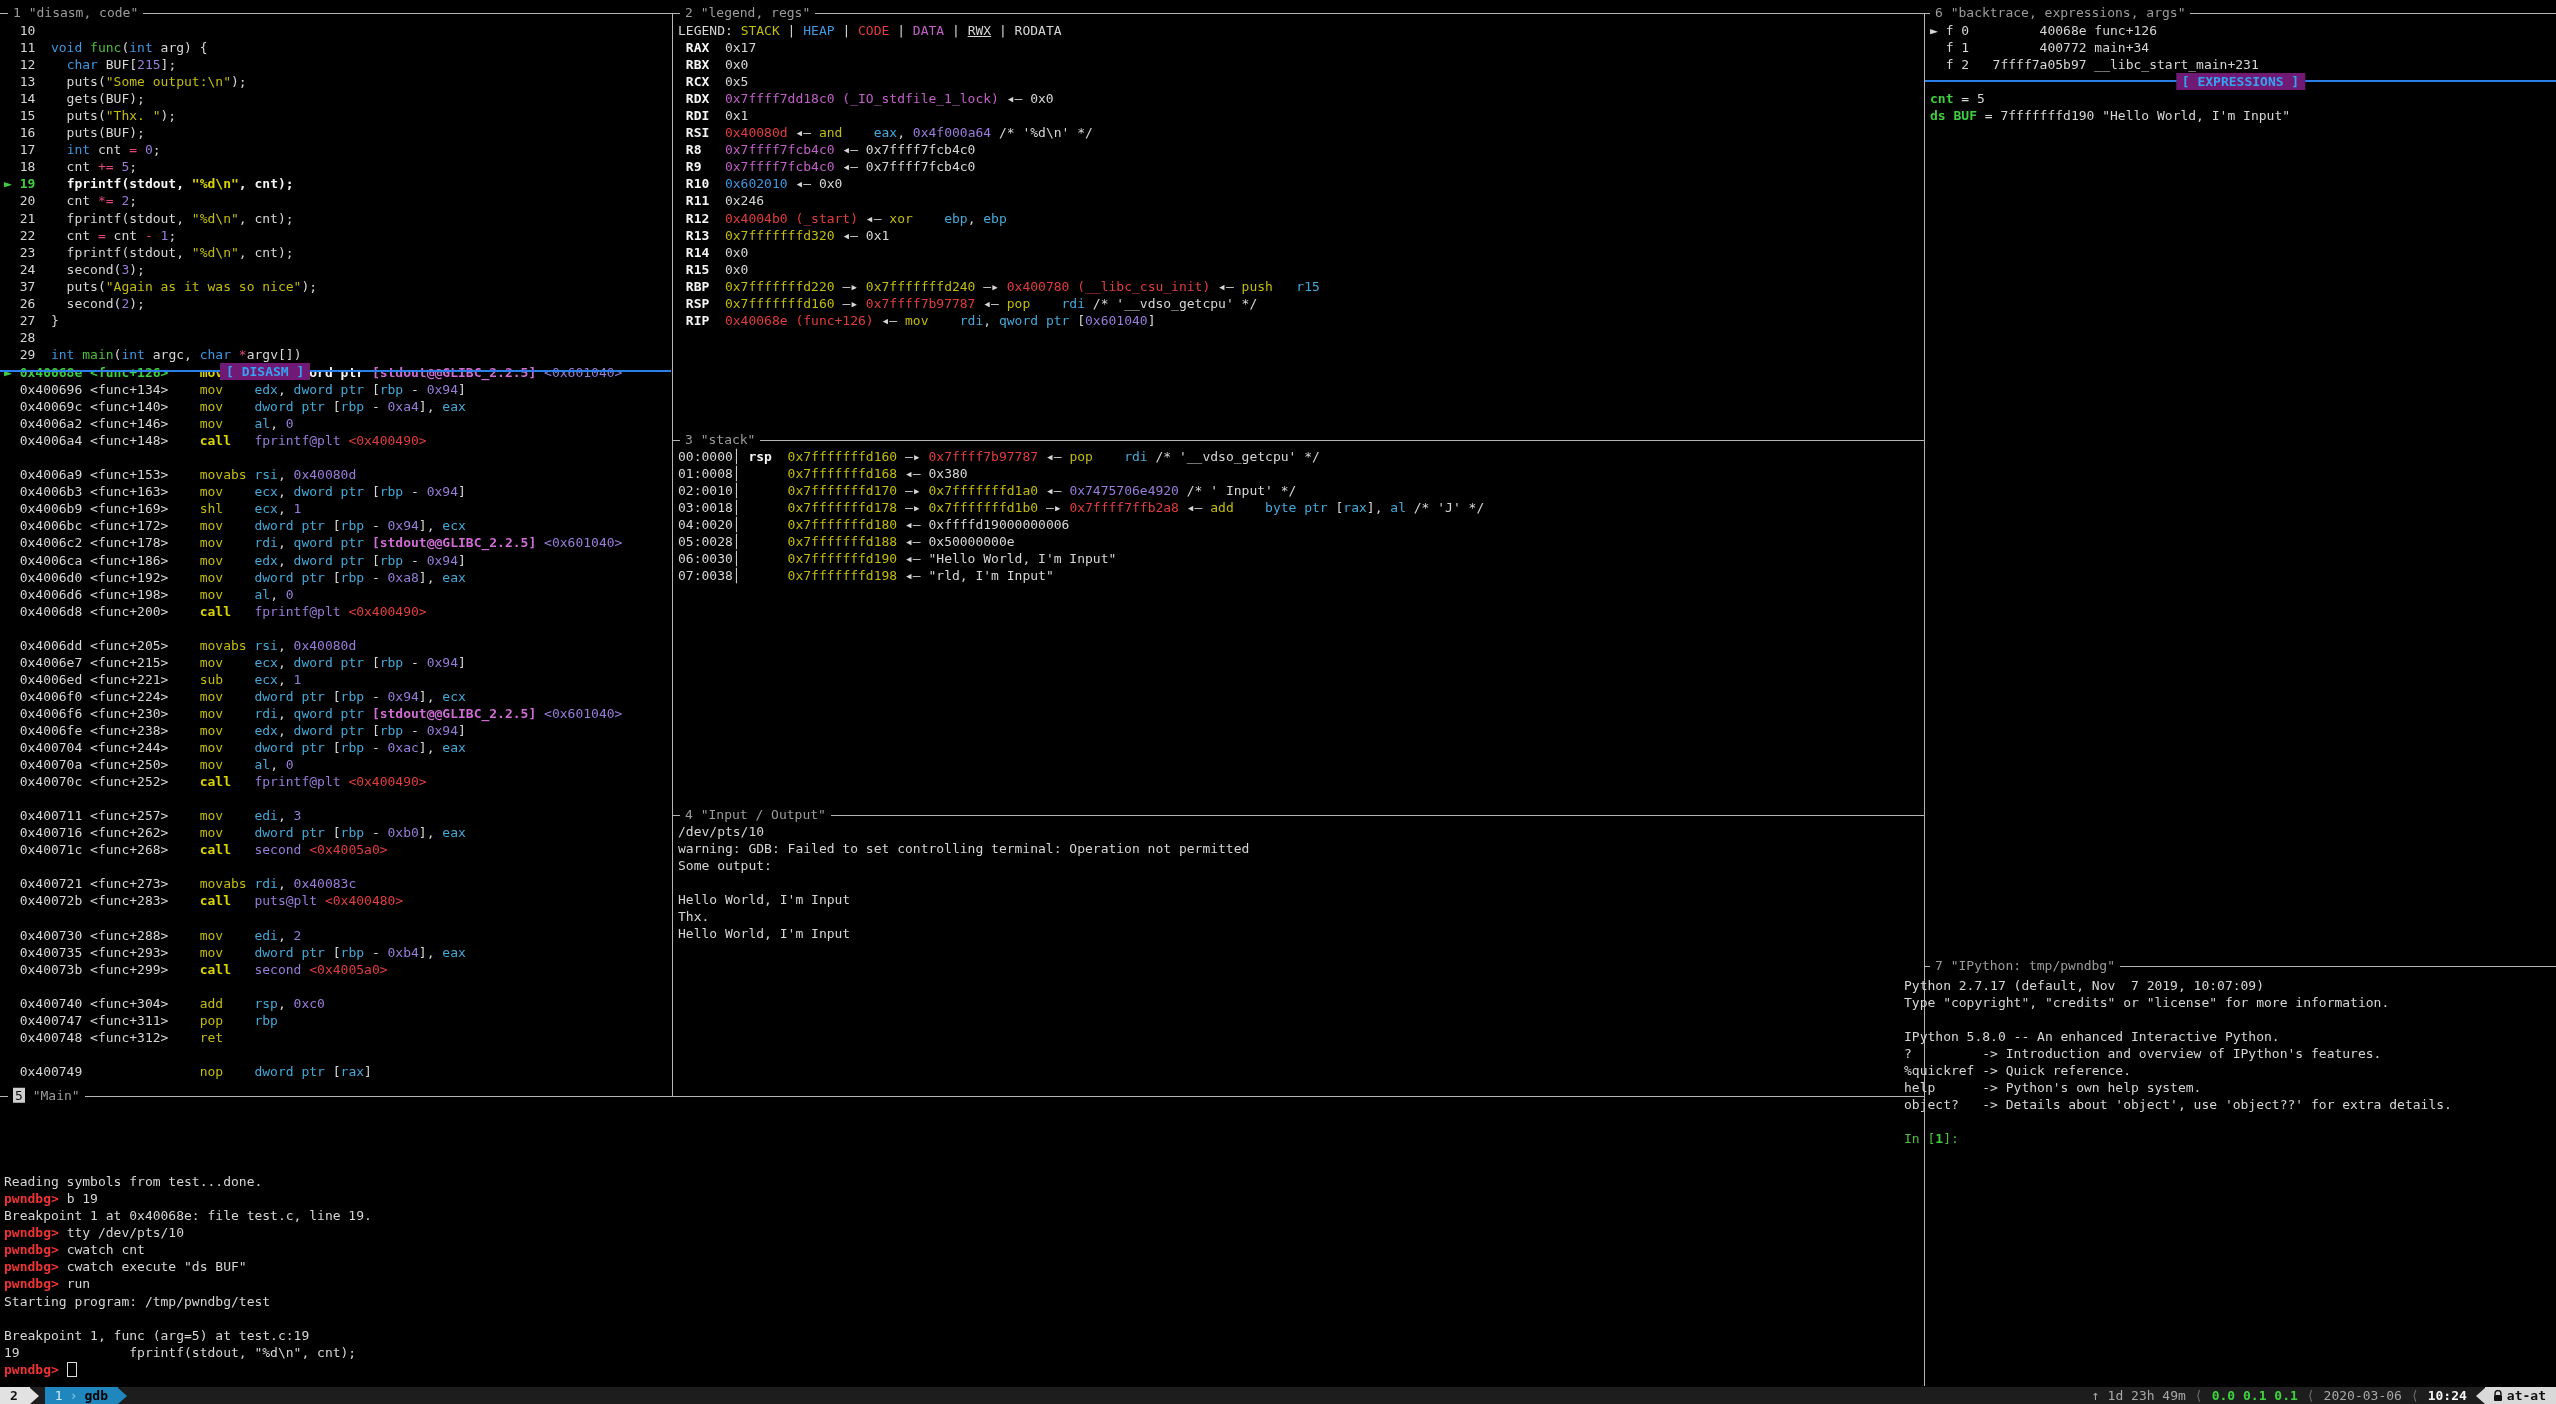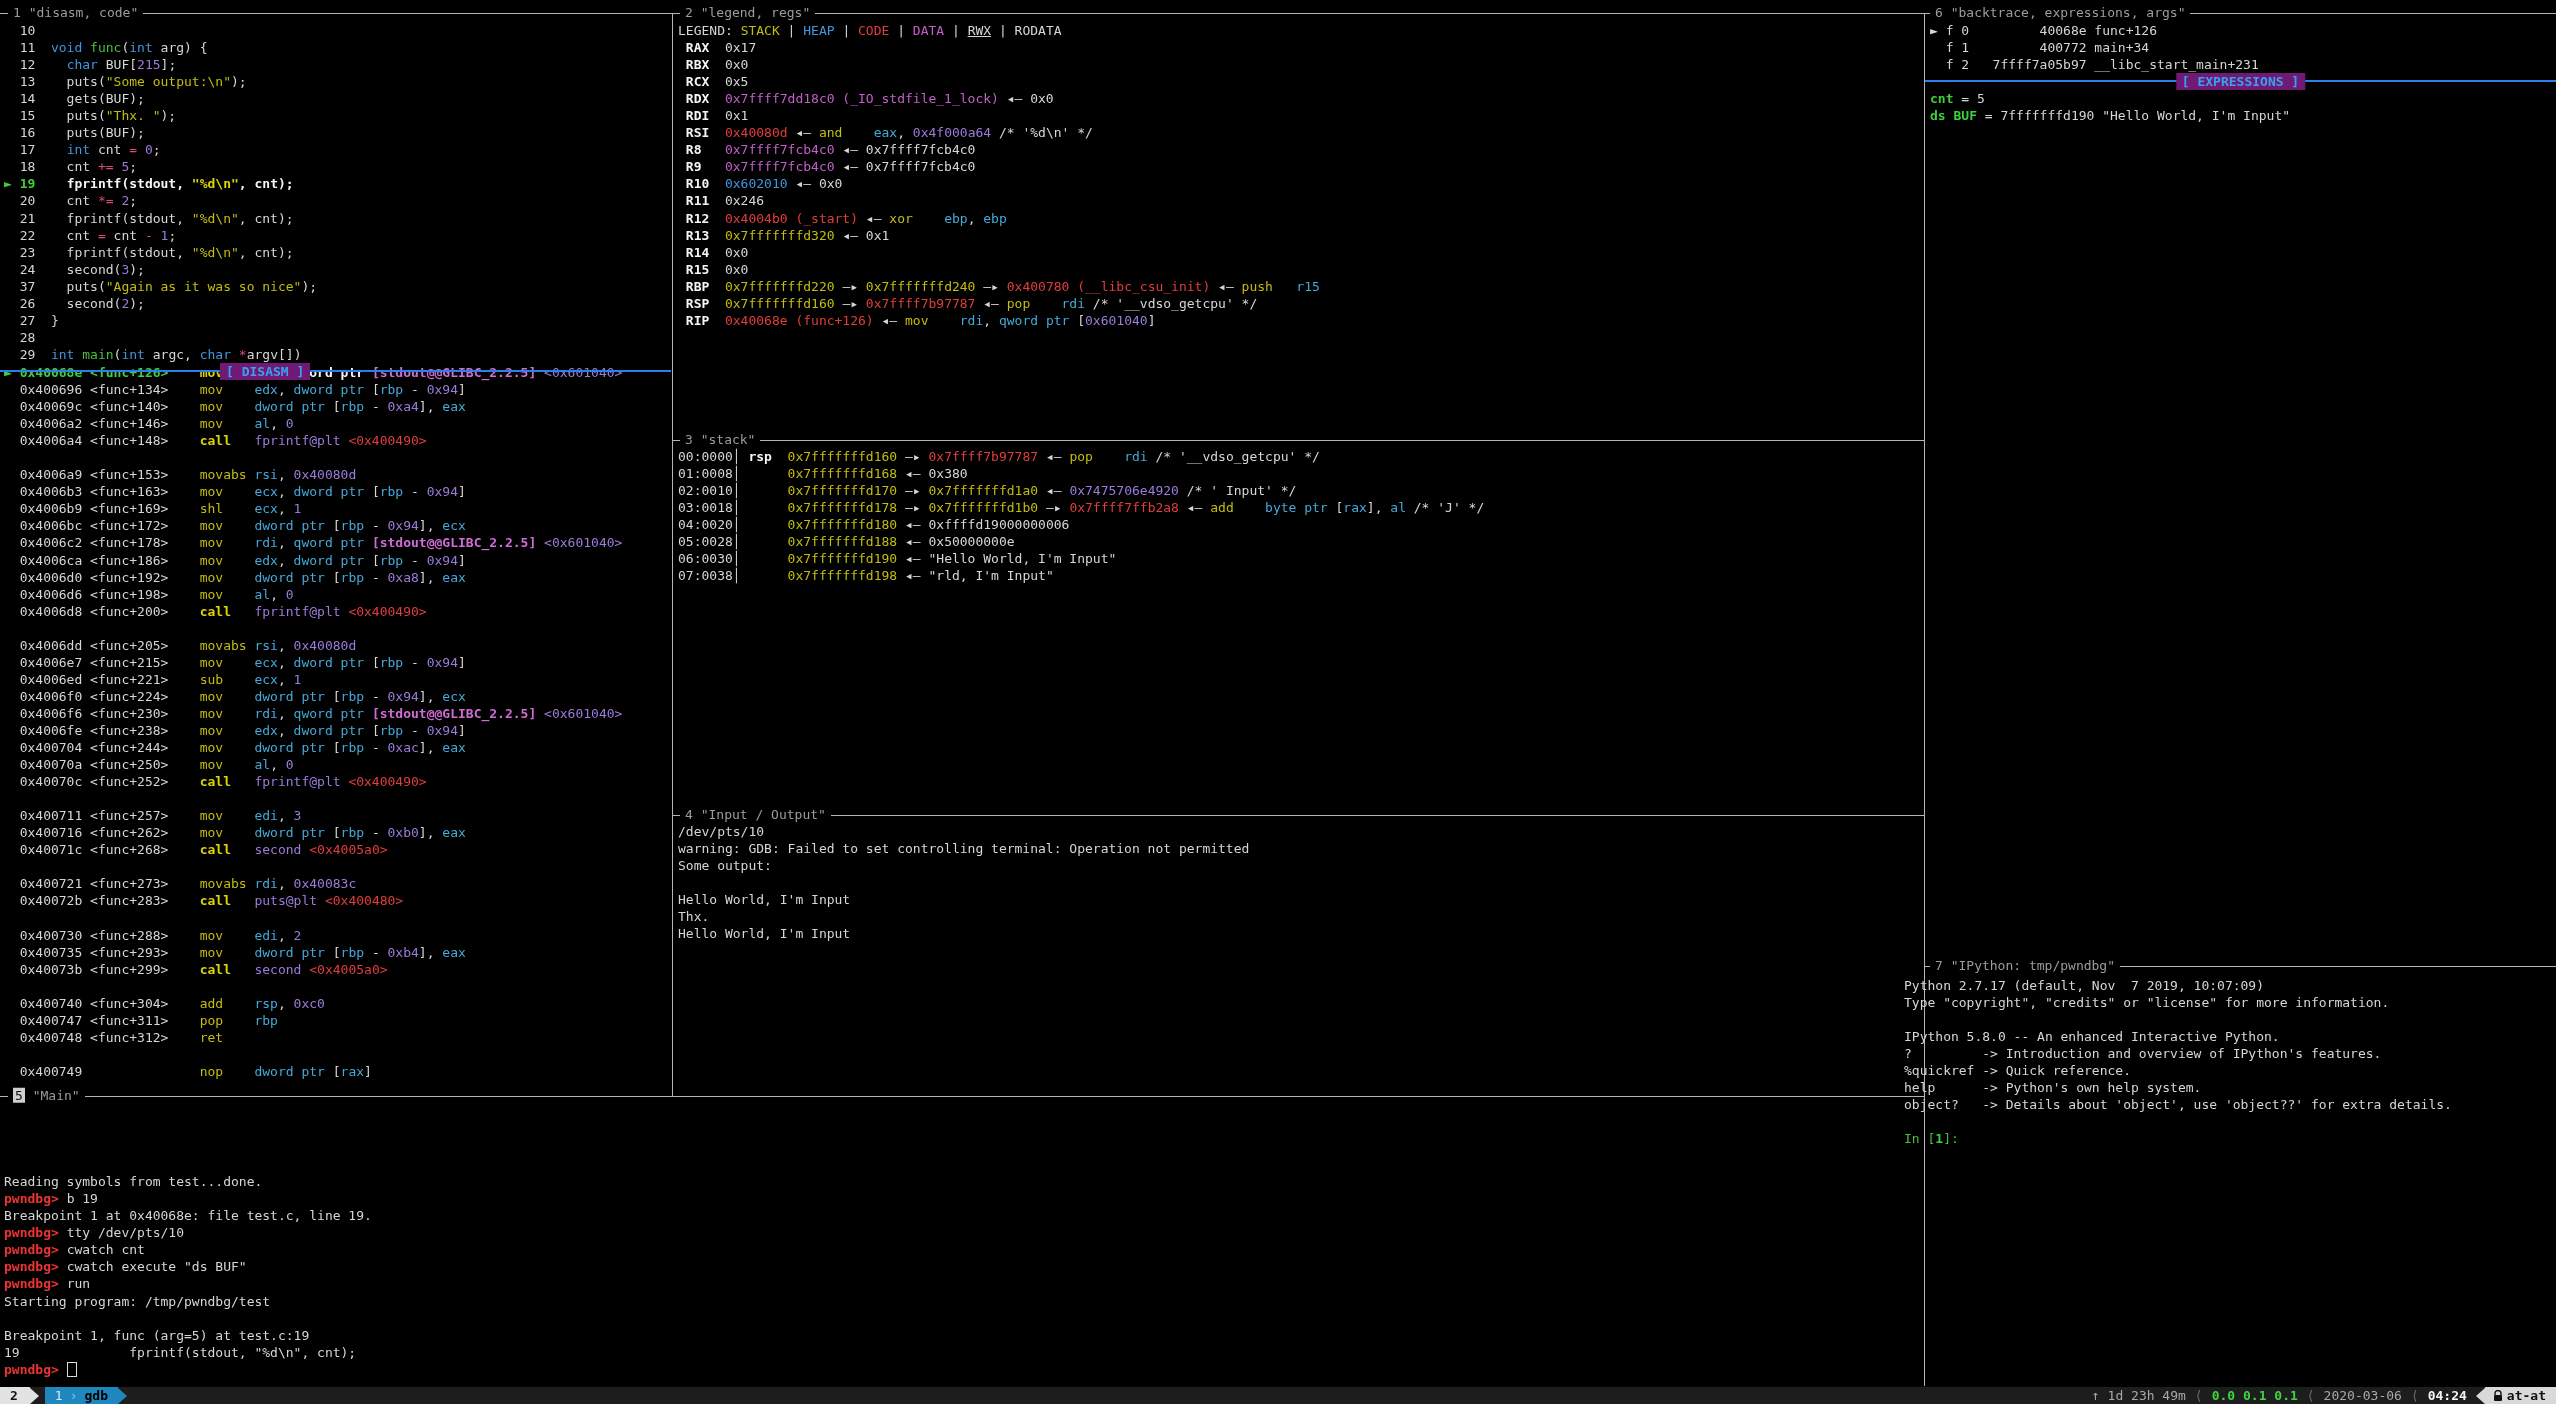--- a/index.html
+++ b/index.html
@@ -244,21 +244,21 @@
       <div class="tri tri-window"></div>
     </div>
     <div class="bar-right">
       <span>↑</span>
       <span style="padding-left:8px">1d 23h 49m</span>
       <span class="rsep">⟨</span>
       <span class="load">0.0 0.1 0.1</span>
       <span class="rsep">⟨</span>
       <span>2020-03-06</span>
       <span class="rsep">⟨</span>
-      <span class="clock">04:24</span>
+      <span class="clock">10:24</span>
       <div class="tri tri-host"></div>
       <div class="seg seg-host">
         <svg class="lock" width="10" height="12" viewBox="0 0 10 12">
             <path d="M2 5V3.5a3 3 0 0 1 6 0V5" fill="none" stroke="#111" stroke-width="1.4"></path>
             <rect x="1" y="5" width="8" height="6" rx="1" fill="#111"></rect>
           </svg>
         <span>at-at</span>
       </div>
     </div>
   </div>

